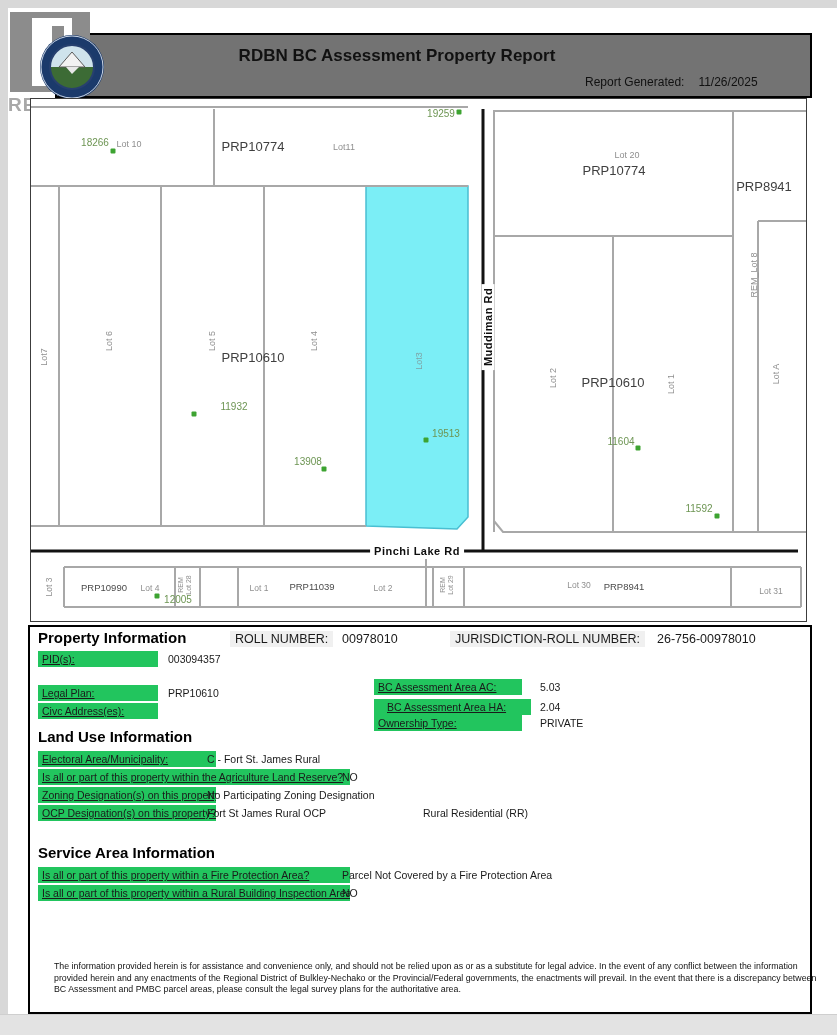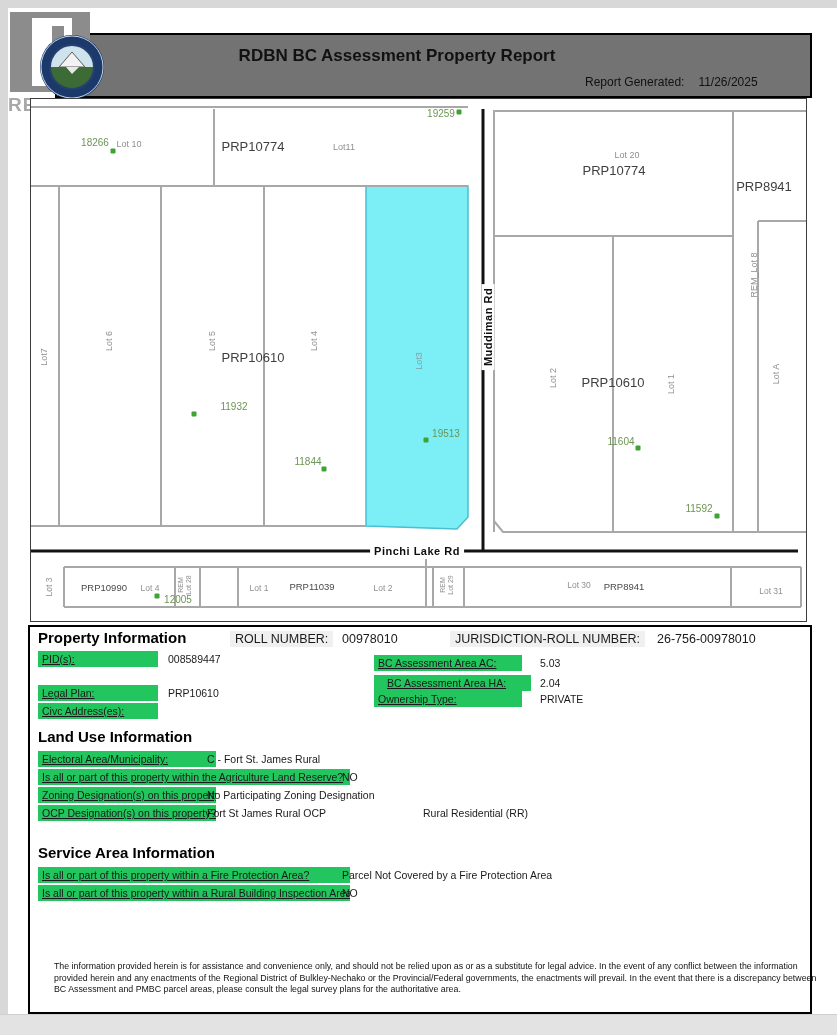--- a/index.html
+++ b/index.html
@@ -71,21 +71,21 @@
   .roll-lab{
     position:absolute;top:4px;font-size:12.5px;background:#f0f0f0;padding:1px 5px;
   }
   .roll-val{position:absolute;top:5px;font-size:12.5px;}
   #roll-label{left:200px;}
   #roll-value{left:312px;}
   #jur-label{left:420px;}
   #jur-value{left:627px;}
   .col{position:absolute;top:0;height:100%;}
   #pi-left{left:8px;width:330px;}
-  #pi-right{left:344px;width:430px;}
+  #pi-right{left:344px;width:430px;margin-top:24px;}
   #lu-rows,#sa-rows{left:8px;width:766px;}
   .irow{position:absolute;left:0;right:0;height:16px;}
   .flabel{
     display:inline-block;background:#22c55e;padding:2px 4px;
     white-space:nowrap;overflow:hidden;text-decoration:underline;
   }
   .fvalue{position:absolute;top:2px;white-space:nowrap;}
   #disclaimer{
     position:absolute;left:8px;top:318px;width:766px;margin:16px;
     font-size:8.8px;line-height:1.32;color:#111;
@@ -167,21 +167,21 @@
       <div class="mlabel t-plan" style="left: 222px; top: 47px;">PRP10774</div>
       <div class="mlabel t-lot" style="left: 313px; top: 48px;">Lot11</div>
       <div class="mlabel t-addr" style="left: 410px; top: 15px;">19259</div>
       <div class="mlabel t-lot rot" style="left: 13px; top: 258px;">Lot7</div>
       <div class="mlabel t-lot rot" style="left: 78px; top: 242px;">Lot 6</div>
       <div class="mlabel t-lot rot" style="left: 181px; top: 242px;">Lot 5</div>
       <div class="mlabel t-plan" style="left: 222px; top: 258px;">PRP10610</div>
       <div class="mlabel t-lot rot" style="left: 283px; top: 242px;">Lot 4</div>
       <div class="mlabel t-lot-hl rot" style="left: 388px; top: 262px;">Lot3</div>
       <div class="mlabel t-addr" style="left: 183px; top: 308px; margin-left: 20px;">11932</div>
-      <div class="mlabel t-addr" style="left: 277px; top: 363px;">11844</div>
+      <div class="mlabel t-addr" style="left: 277px; top: 363px;">13908</div>
       <div class="mlabel t-addr" style="left: 415px; top: 335px;">19513</div>
       <div class="mlabel t-road rot" style="left: 457px; top: 228px;">Muddiman Rd</div>
       <div class="mlabel t-lot" style="left: 596px; top: 56px;">Lot 20</div>
       <div class="mlabel t-plan" style="left: 583px; top: 71px;">PRP10774</div>
       <div class="mlabel t-plan" style="left: 733px; top: 87px;">PRP8941</div>
       <div class="mlabel t-lot rot" style="left: 723px; top: 176px;">REM_Lot 8</div>
       <div class="mlabel t-lot rot" style="left: 522px; top: 279px;">Lot 2</div>
       <div class="mlabel t-plan" style="left: 582px; top: 283px;">PRP10610</div>
       <div class="mlabel t-lot rot" style="left: 640px; top: 285px;">Lot 1</div>
       <div class="mlabel t-lot rot" style="left: 745px; top: 275px;">Lot A</div>
@@ -214,21 +214,21 @@
 </div>
 
 <div id="info-box">
   <h2 class="sec-head" id="pi-head">Property Information</h2>
   <span class="roll-lab" id="roll-label">ROLL NUMBER:</span>
   <span class="roll-val" id="roll-value">00978010</span>
   <span class="roll-lab" id="jur-label">JURISDICTION-ROLL NUMBER:</span>
   <span class="roll-val" id="jur-value">26-756-00978010</span>
 
   <div class="col" id="pi-left">
-      <div class="irow" style="top: 24px;"><span class="flabel" style="width: 112px;">PID(s):</span><span class="fvalue" style="left: 130px;">008589447</span></div>
+      <div class="irow" style="top: 24px;"><span class="flabel" style="width: 112px;">PID(s):</span><span class="fvalue" style="left: 130px;">003094357</span></div>
       <div class="irow" style="top: 58px;"><span class="flabel" style="width: 112px;">Legal Plan:</span><span class="fvalue" style="left: 130px;">PRP10610</span></div>
       <div class="irow" style="top: 76px;"><span class="flabel" style="width: 112px;">Civc Address(es):</span><span class="fvalue" style="left: 130px;"></span></div>
     </div>
   <div class="col" id="pi-right">
       <div class="irow" style="top: 28px;"><span class="flabel" style="width: 140px;">BC Assessment Area AC:</span><span class="fvalue" style="left: 166px;">5.03</span></div>
       <div class="irow" style="top: 48px;"><span class="flabel" style="width: 140px; padding-left: 13px;">BC Assessment Area HA:</span><span class="fvalue" style="left: 166px;">2.04</span></div>
       <div class="irow" style="top: 64px;"><span class="flabel" style="width: 140px;">Ownership Type:</span><span class="fvalue" style="left: 166px;">PRIVATE</span></div>
     </div>
 
   <h2 class="sec-head" id="lu-head">Land Use Information</h2>

